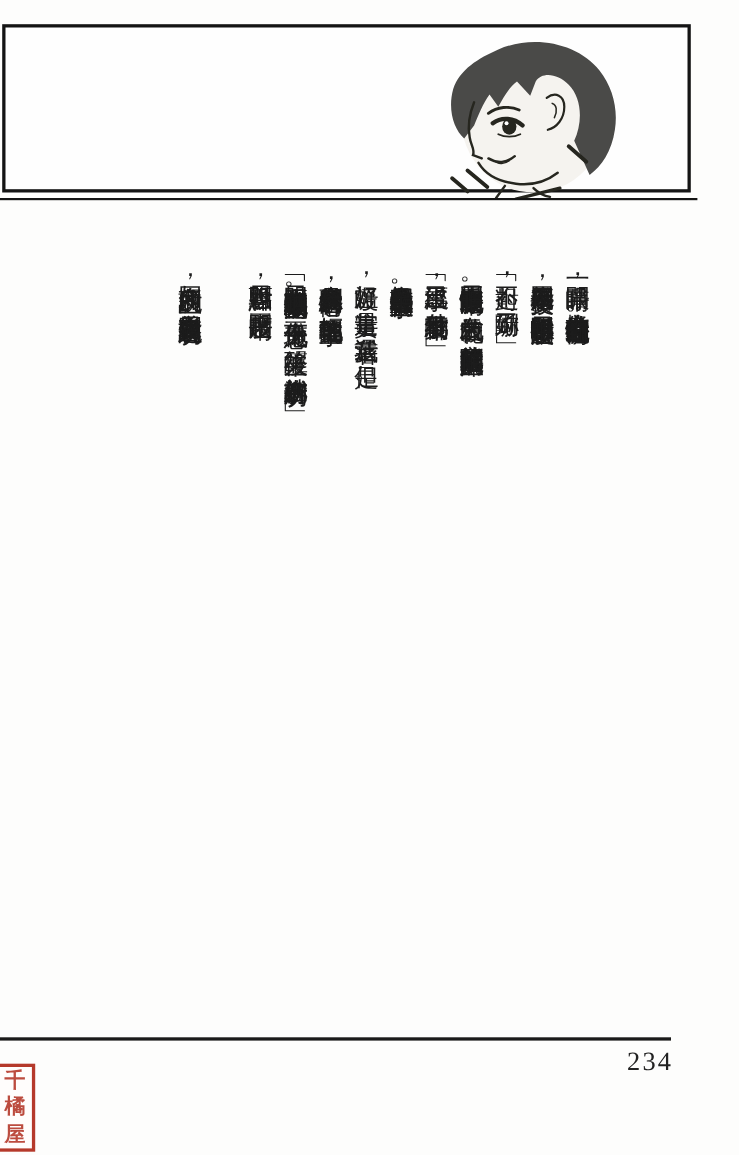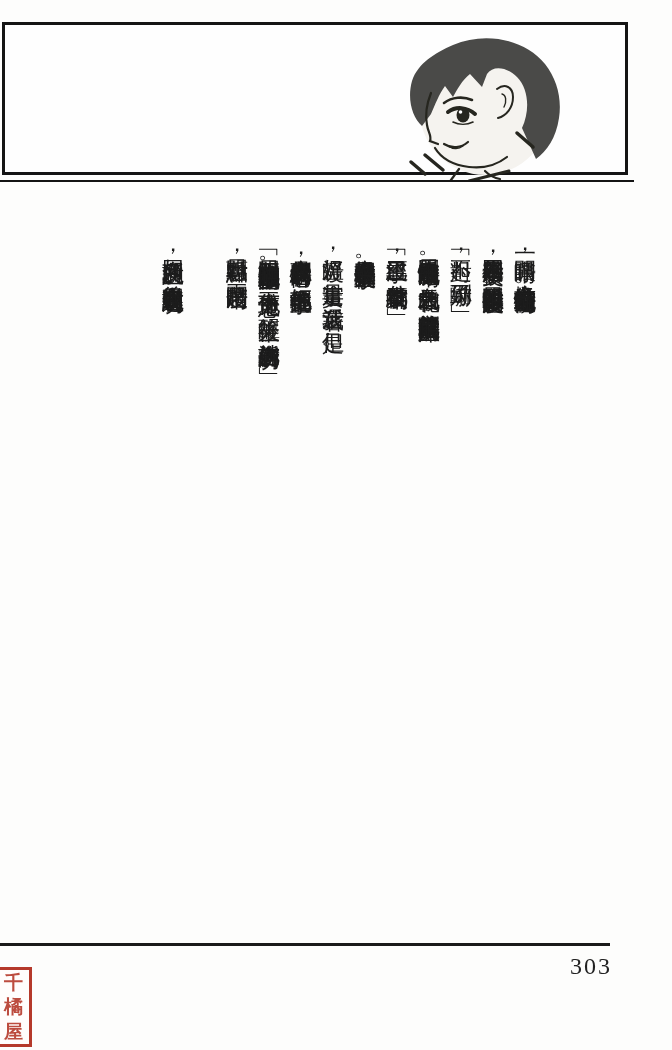--- a/index.html
+++ b/index.html
@@ -130,20 +130,20 @@
     <p>「已經沒事了，什麼事都結束了喲。」</p>
     <p>良介把手疊在明日香放置在棉被上的手。</p>
     <p>好溫暖，這是事實…我還活著。但是…。</p>
     <p>良介像是察覺到明日香的心情，輕輕地握住重疊的手。</p>
     <p>「明日香大概因為麻醉藥的關係還模模糊糊的吧。再充份地休息一下，等醒來後，就告訴妳所有的一切。」</p>
     <p>明日香點點頭，再度閉起眼睛。</p>
     <p class="section-gap">如同良介所説的，之後良介對明日香説明一切經過。</p>
   </main>
 
   <div class="footer-rule"></div>
-  <div class="page-number">303</div>
+  <div class="page-number">234</div>
   <div class="seal">
     <span>千</span>
     <span>橘</span>
     <span>屋</span>
   </div>
 
 </div>
 
 </body></html>

